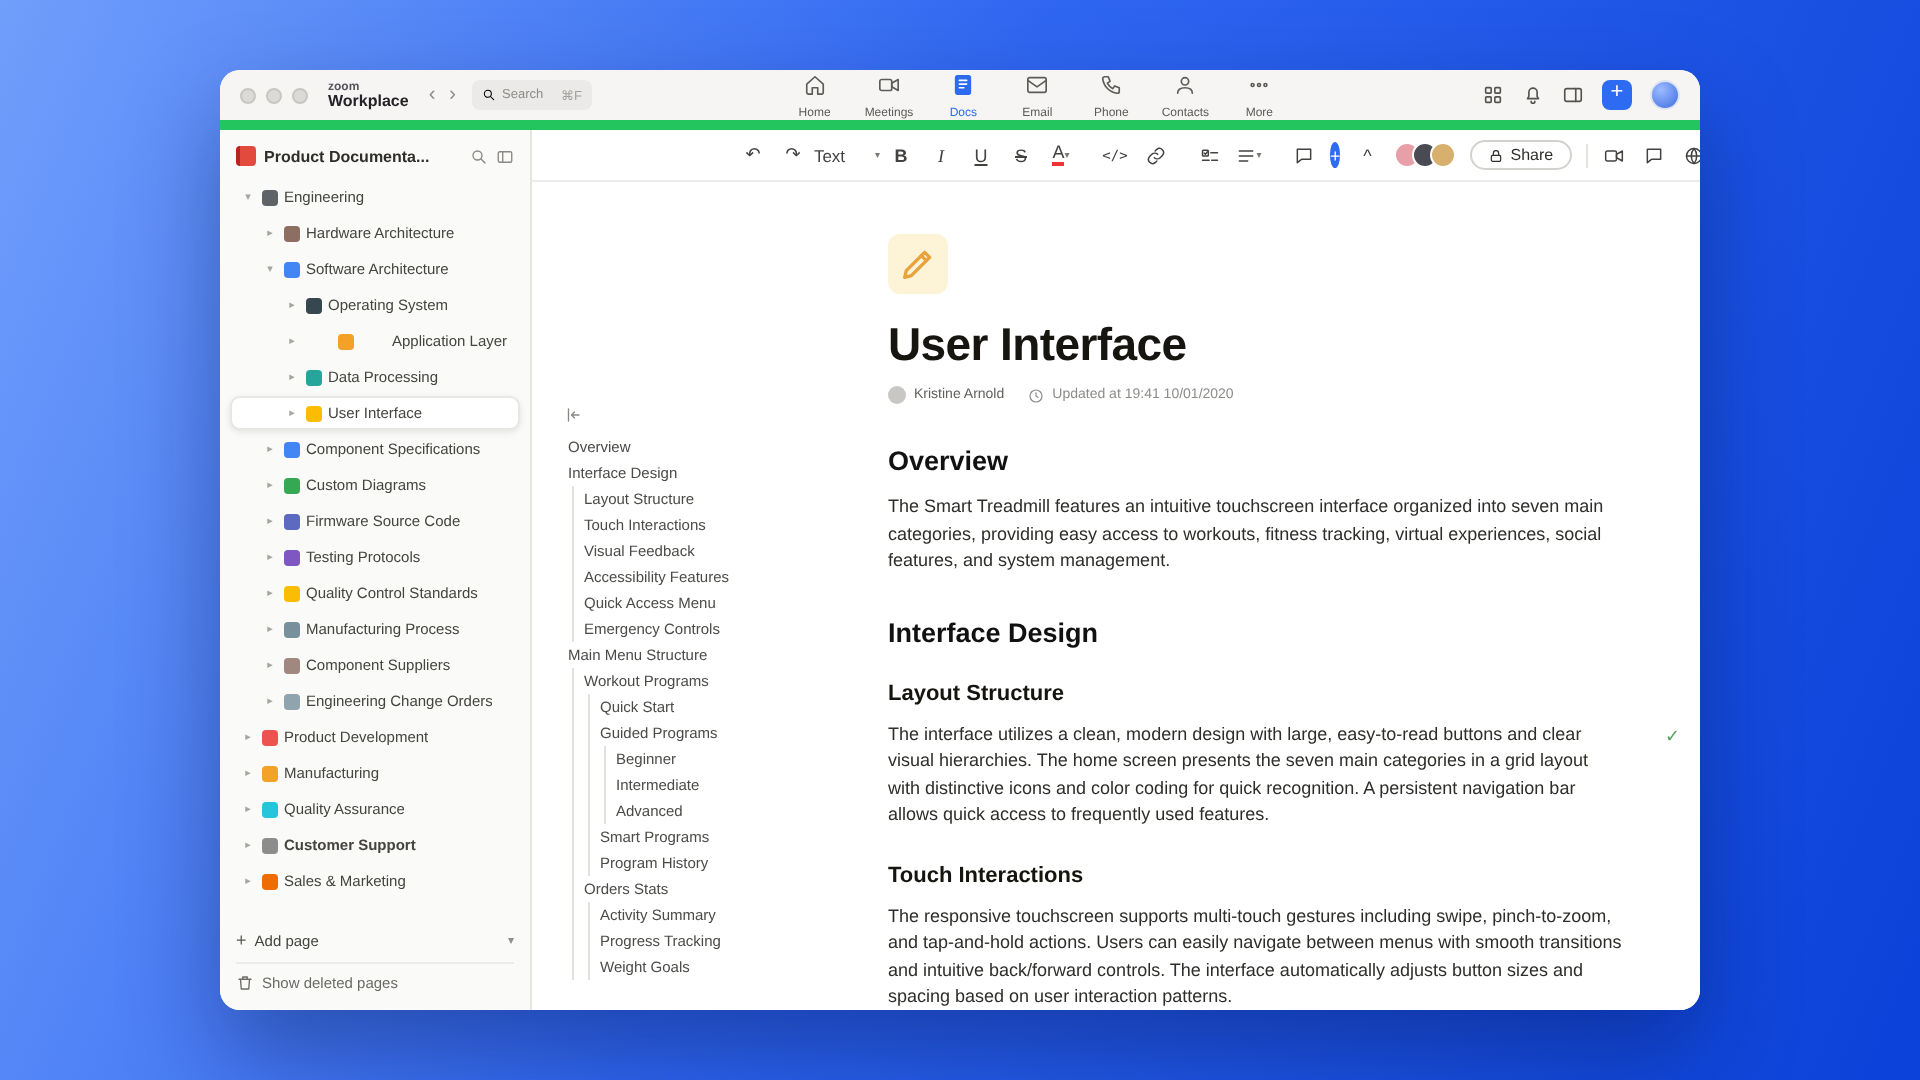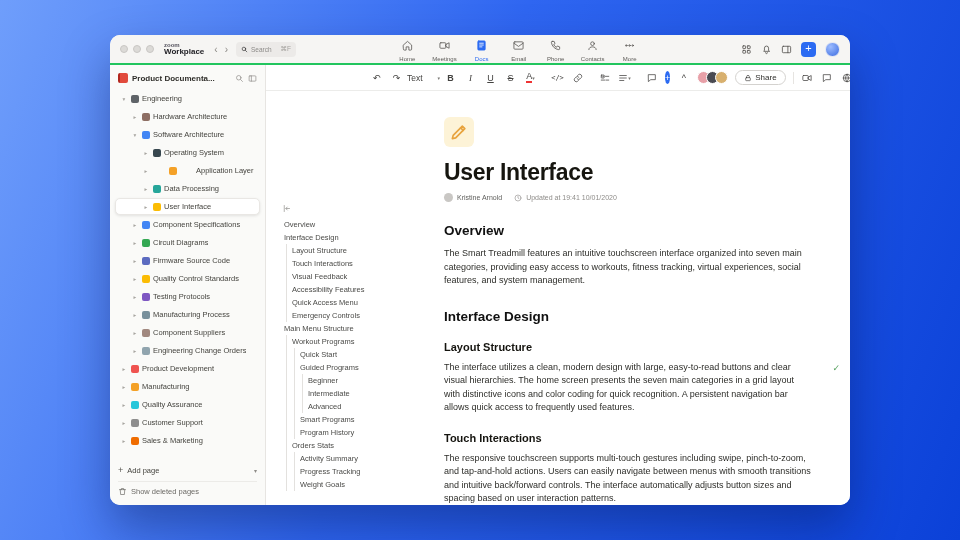--- a/index.html
+++ b/index.html
@@ -4,21 +4,21 @@
 <style>
   * { box-sizing: border-box; margin: 0; padding: 0; }
   html, body { width: 960px; height: 540px; overflow: hidden; font-family: "Liberation Sans", "DejaVu Sans", sans-serif; }
   .stage { position: relative; width: 960px; height: 540px;
            background: linear-gradient(112deg, #6f9efb 0%, #2f66f1 45%, #0b41d8 100%); }
   .window { position: absolute; left: 110px; top: 35px; width: 740px; height: 470px;
             background: #fff; border-radius: 10px; overflow: hidden;
             box-shadow: 0 22px 48px rgba(2, 16, 70, .38); display: flex; flex-direction: column; }
 
   
-  .topbar { height: 30px; min-height: 30px; background: #f6f5f3; border-bottom: 2px solid #22c55e;
+  .topbar { height: 30px; min-height: 30px; background: #f6f5f3; border-bottom: 5px solid #22c55e;
             display: flex; align-items: center; padding: 0 10px; gap: 8px; }
   .traffic { display: flex; gap: 5px; }
   .tl { width: 8px; height: 8px; border-radius: 50%; background: #dcdad7; border: 1px solid #c8c6c3; }
   .logo { display: flex; flex-direction: column; line-height: 1; margin-left: 2px; }
   .logo-top { font-size: 6px; color: #56545f; font-weight: 700; }
   .logo-bottom { font-size: 8px; color: #232227; font-weight: 700; }
   .navarrows { display: flex; gap: 7px; color: #8c8a86; font-size: 10px; margin-left: 2px; }
   .navarrows span { cursor: default; }
   .searchpill { width: 60px; height: 15px; background: #eceae8; border-radius: 4px;
                 display: flex; align-items: center; gap: 3px; padding: 0 5px; }
@@ -278,39 +278,39 @@
               <span class="tree-lb">User Interface</span>
             </div>
             <div class="tree-row" style="padding-left: 15px;">
               <span class="tree-chev">▸</span>
               <span class="tree-swatch" style="background: rgb(66, 133, 244);"></span>
               <span class="tree-lb">Component Specifications</span>
             </div>
             <div class="tree-row" style="padding-left: 15px;">
               <span class="tree-chev">▸</span>
               <span class="tree-swatch" style="background: rgb(52, 168, 83);"></span>
-              <span class="tree-lb">Circuit Diagrams</span>
+              <span class="tree-lb">Custom Diagrams</span>
             </div>
             <div class="tree-row" style="padding-left: 15px;">
               <span class="tree-chev">▸</span>
               <span class="tree-swatch" style="background: rgb(92, 107, 192);"></span>
               <span class="tree-lb">Firmware Source Code</span>
             </div>
             <div class="tree-row" style="padding-left: 15px;">
               <span class="tree-chev">▸</span>
+              <span class="tree-swatch" style="background: rgb(126, 87, 194);"></span>
+              <span class="tree-lb">Testing Protocols</span>
+            </div>
+            <div class="tree-row" style="padding-left: 15px;">
+              <span class="tree-chev">▸</span>
               <span class="tree-swatch" style="background: rgb(251, 188, 4);"></span>
               <span class="tree-lb">Quality Control Standards</span>
             </div>
             <div class="tree-row" style="padding-left: 15px;">
               <span class="tree-chev">▸</span>
-              <span class="tree-swatch" style="background: rgb(126, 87, 194);"></span>
-              <span class="tree-lb">Testing Protocols</span>
-            </div>
-            <div class="tree-row" style="padding-left: 15px;">
-              <span class="tree-chev">▸</span>
               <span class="tree-swatch" style="background: rgb(120, 144, 156);"></span>
               <span class="tree-lb">Manufacturing Process</span>
             </div>
             <div class="tree-row" style="padding-left: 15px;">
               <span class="tree-chev">▸</span>
               <span class="tree-swatch" style="background: rgb(161, 136, 127);"></span>
               <span class="tree-lb">Component Suppliers</span>
             </div>
             <div class="tree-row" style="padding-left: 15px;">
               <span class="tree-chev">▸</span>
@@ -325,21 +325,21 @@
             <div class="tree-row" style="padding-left: 4px;">
               <span class="tree-chev">▸</span>
               <span class="tree-swatch" style="background: rgb(244, 161, 39);"></span>
               <span class="tree-lb">Manufacturing</span>
             </div>
             <div class="tree-row" style="padding-left: 4px;">
               <span class="tree-chev">▸</span>
               <span class="tree-swatch" style="background: rgb(38, 198, 218);"></span>
               <span class="tree-lb">Quality Assurance</span>
             </div>
-            <div class="tree-row" style="padding-left: 4px;">
+            <div class="tree-row" style="padding-left: 4px; font-weight: bold;">
               <span class="tree-chev">▸</span>
               <span class="tree-swatch" style="background: rgb(141, 141, 141);"></span>
               <span class="tree-lb">Customer Support</span>
             </div>
             <div class="tree-row" style="padding-left: 4px;">
               <span class="tree-chev">▸</span>
               <span class="tree-swatch" style="background: rgb(239, 108, 0);"></span>
               <span class="tree-lb">Sales &amp; Marketing</span>
             </div>
           </div>

